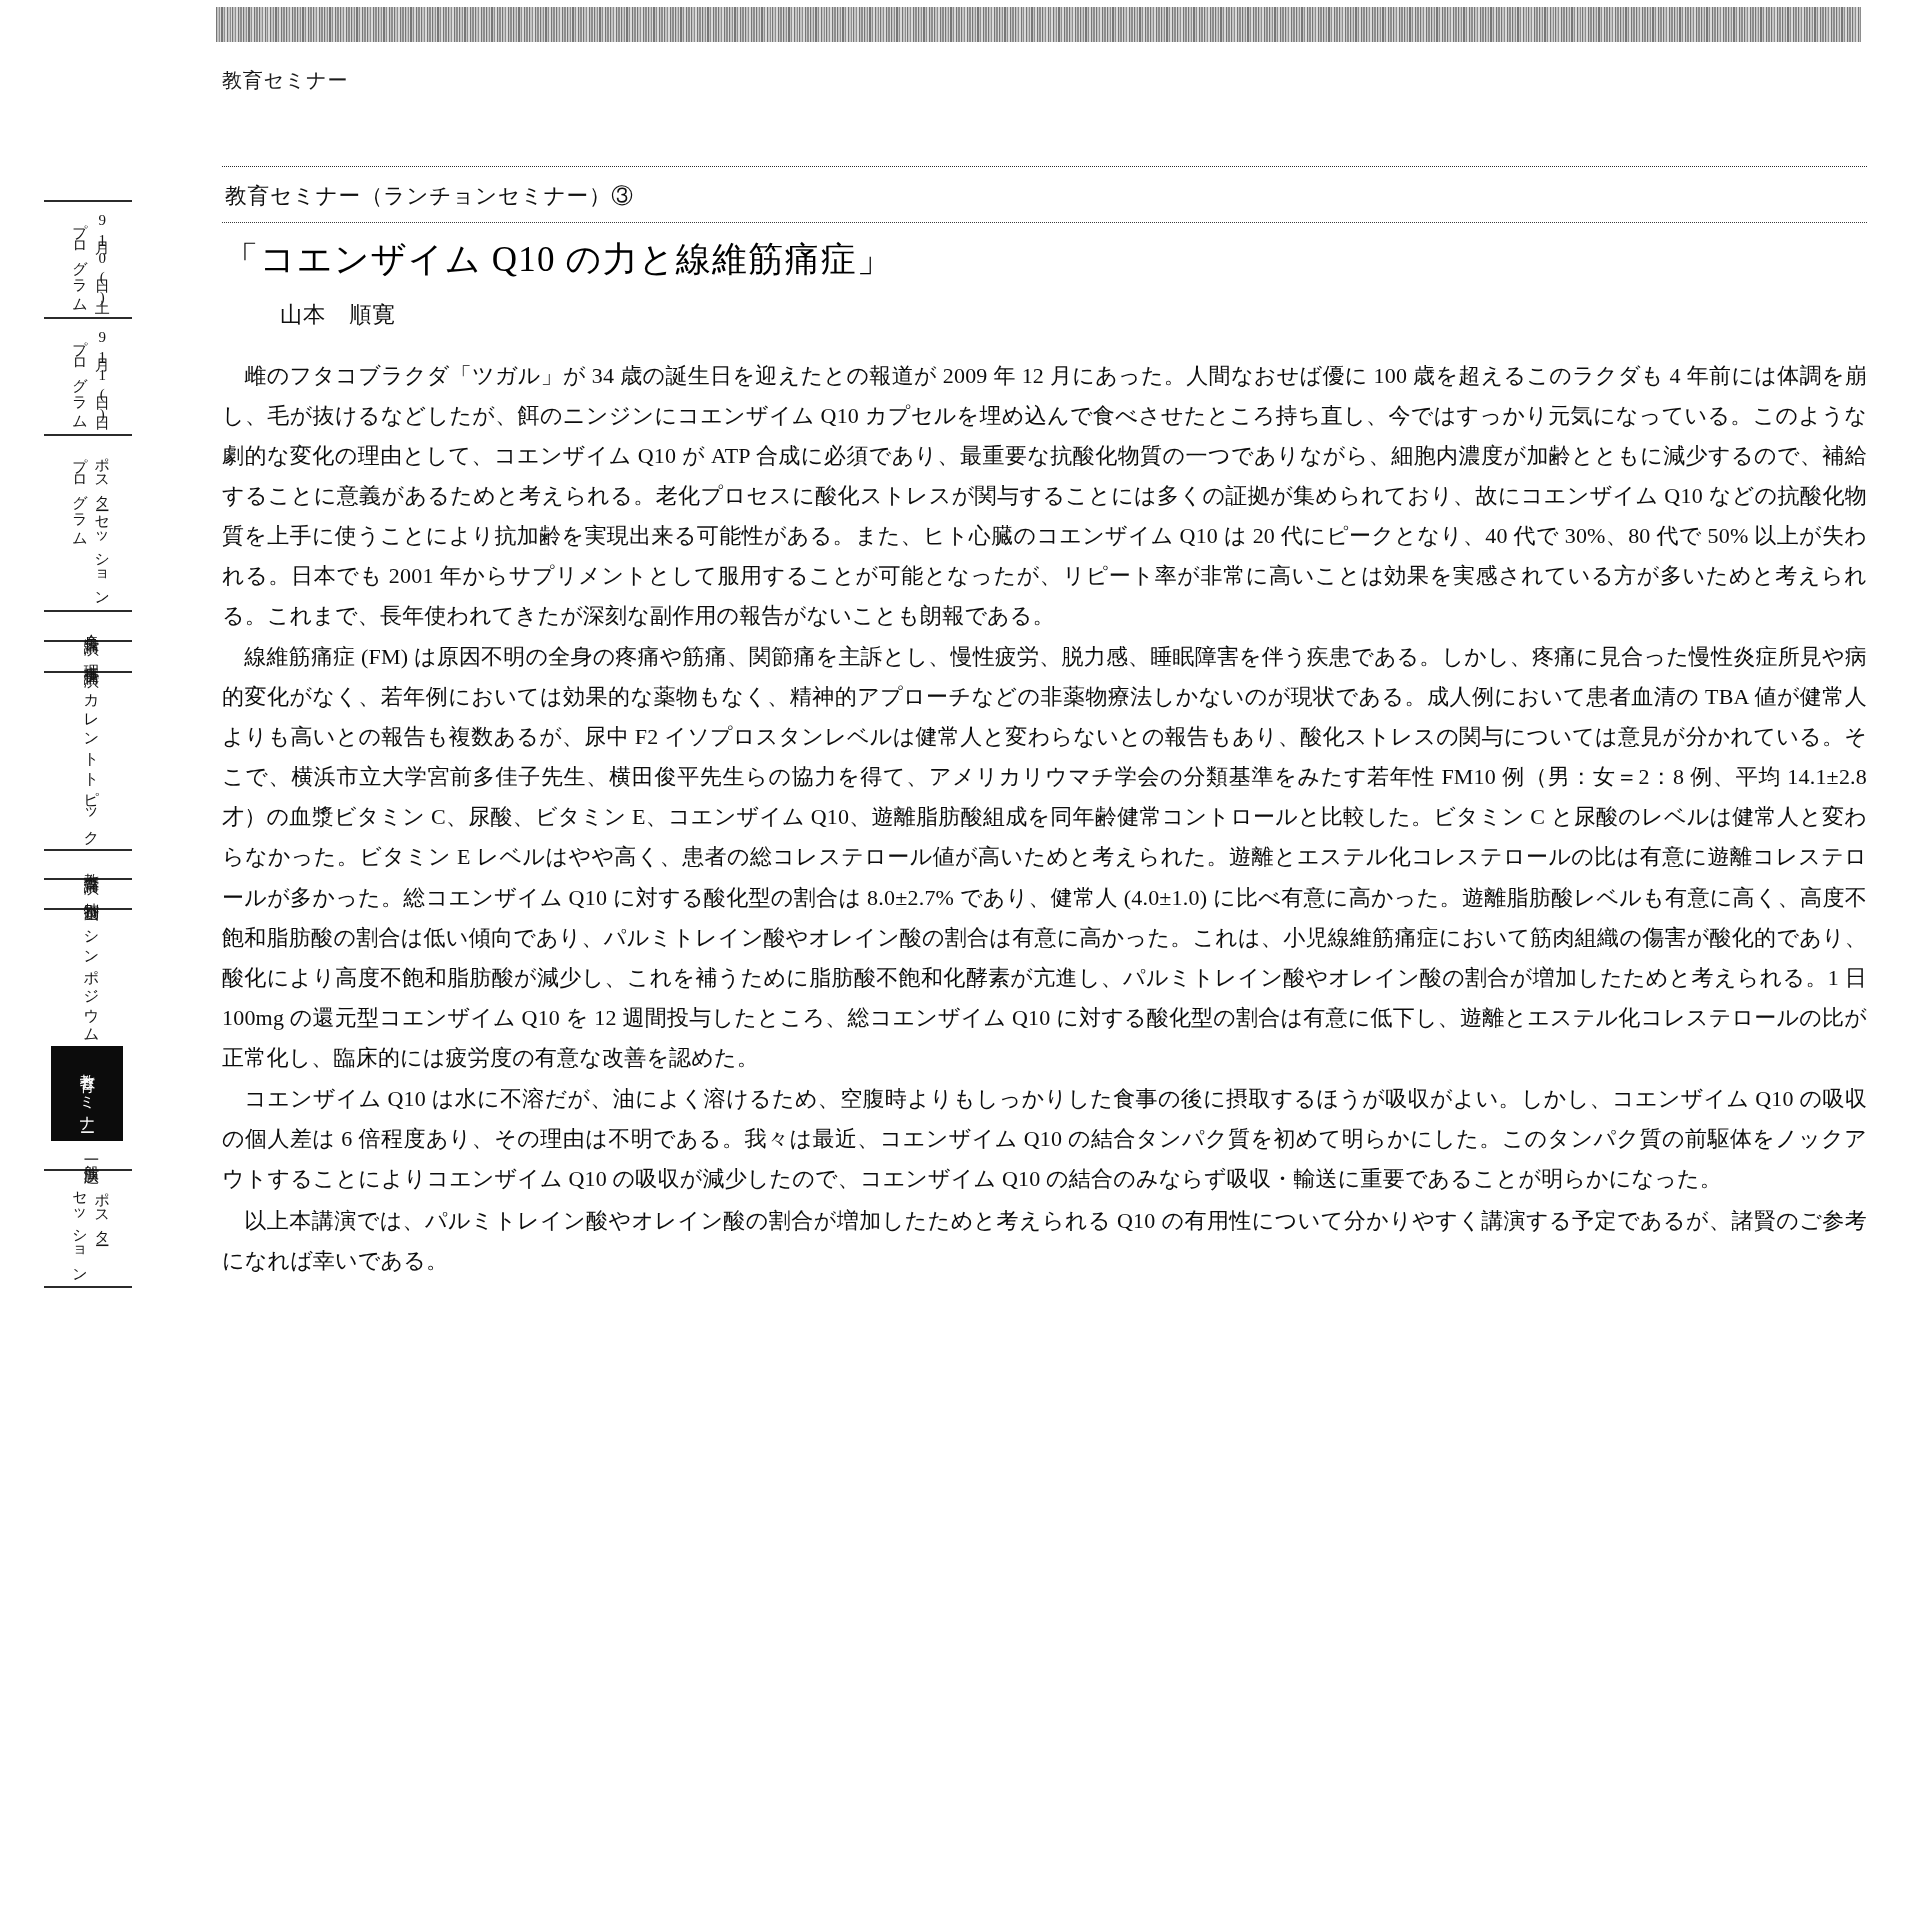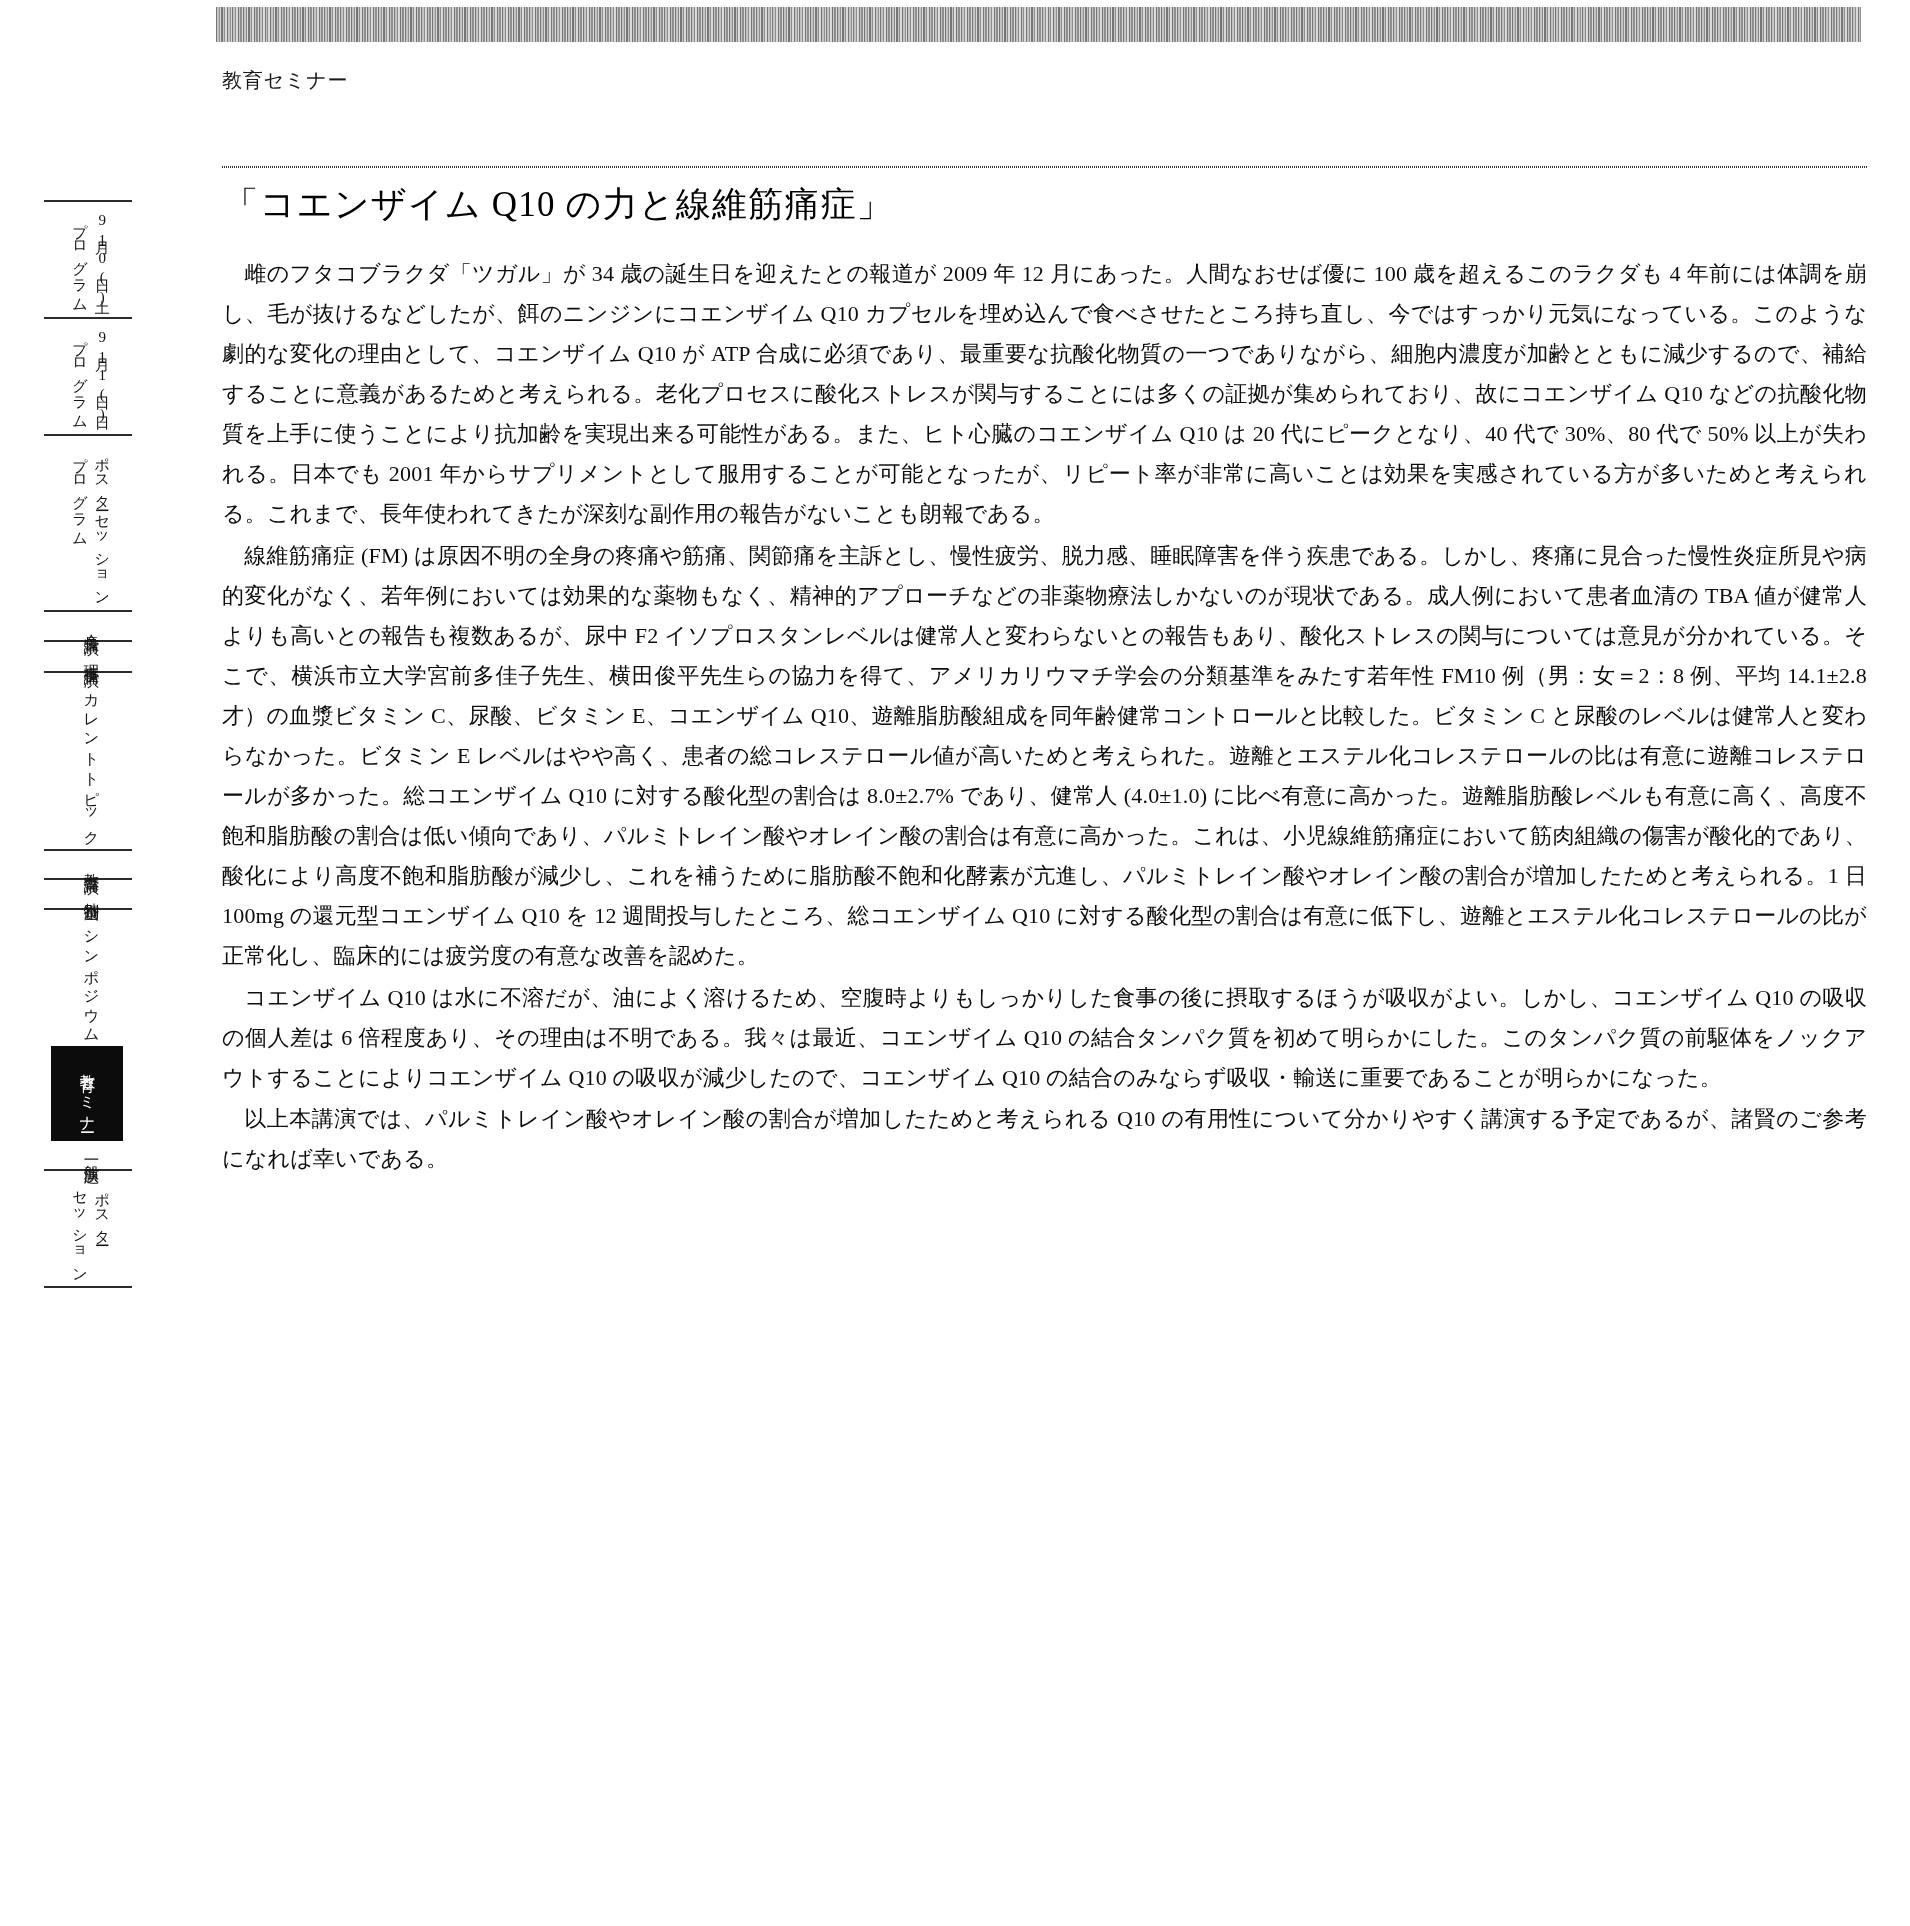--- a/index.html
+++ b/index.html
@@ -225,25 +225,27 @@
       </div>
     </div>
 
     <div class="rail-sep"></div>
   </div>
 
   <div class="content">
 
     <div class="dotted-rule"></div>
 
+    <div class="session-label">教育セミナー（ランチョンセミナー）③</div>
 
     <div class="dotted-rule thin"></div>
 
     <h1 class="title">「コエンザイム Q10 の力と線維筋痛症」</h1>
 
+    <div class="author">山本　順寛</div>
 
     <div class="body-text">
       <p>雌のフタコブラクダ「ツガル」が 34 歳の誕生日を迎えたとの報道が 2009 年 12 月にあった。人間なおせば優に 100 歳を超えるこのラクダも 4 年前には体調を崩し、毛が抜けるなどしたが、餌のニンジンにコエンザイム Q10 カプセルを埋め込んで食べさせたところ持ち直し、今ではすっかり元気になっている。このような劇的な変化の理由として、コエンザイム Q10 が ATP 合成に必須であり、最重要な抗酸化物質の一つでありながら、細胞内濃度が加齢とともに減少するので、補給することに意義があるためと考えられる。老化プロセスに酸化ストレスが関与することには多くの証拠が集められており、故にコエンザイム Q10 などの抗酸化物質を上手に使うことにより抗加齢を実現出来る可能性がある。また、ヒト心臓のコエンザイム Q10 は 20 代にピークとなり、40 代で 30%、80 代で 50% 以上が失われる。日本でも 2001 年からサプリメントとして服用することが可能となったが、リピート率が非常に高いことは効果を実感されている方が多いためと考えられる。これまで、長年使われてきたが深刻な副作用の報告がないことも朗報である。</p>
       <p>線維筋痛症 (FM) は原因不明の全身の疼痛や筋痛、関節痛を主訴とし、慢性疲労、脱力感、睡眠障害を伴う疾患である。しかし、疼痛に見合った慢性炎症所見や病的変化がなく、若年例においては効果的な薬物もなく、精神的アプローチなどの非薬物療法しかないのが現状である。成人例において患者血清の TBA 値が健常人よりも高いとの報告も複数あるが、尿中 F2 イソプロスタンレベルは健常人と変わらないとの報告もあり、酸化ストレスの関与については意見が分かれている。そこで、横浜市立大学宮前多佳子先生、横田俊平先生らの協力を得て、アメリカリウマチ学会の分類基準をみたす若年性 FM10 例（男：女＝2：8 例、平均 14.1±2.8 才）の血漿ビタミン C、尿酸、ビタミン E、コエンザイム Q10、遊離脂肪酸組成を同年齢健常コントロールと比較した。ビタミン C と尿酸のレベルは健常人と変わらなかった。ビタミン E レベルはやや高く、患者の総コレステロール値が高いためと考えられた。遊離とエステル化コレステロールの比は有意に遊離コレステロールが多かった。総コエンザイム Q10 に対する酸化型の割合は 8.0±2.7% であり、健常人 (4.0±1.0) に比べ有意に高かった。遊離脂肪酸レベルも有意に高く、高度不飽和脂肪酸の割合は低い傾向であり、パルミトレイン酸やオレイン酸の割合は有意に高かった。これは、小児線維筋痛症において筋肉組織の傷害が酸化的であり、酸化により高度不飽和脂肪酸が減少し、これを補うために脂肪酸不飽和化酵素が亢進し、パルミトレイン酸やオレイン酸の割合が増加したためと考えられる。1 日 100mg の還元型コエンザイム Q10 を 12 週間投与したところ、総コエンザイム Q10 に対する酸化型の割合は有意に低下し、遊離とエステル化コレステロールの比が正常化し、臨床的には疲労度の有意な改善を認めた。</p>
       <p>コエンザイム Q10 は水に不溶だが、油によく溶けるため、空腹時よりもしっかりした食事の後に摂取するほうが吸収がよい。しかし、コエンザイム Q10 の吸収の個人差は 6 倍程度あり、その理由は不明である。我々は最近、コエンザイム Q10 の結合タンパク質を初めて明らかにした。このタンパク質の前駆体をノックアウトすることによりコエンザイム Q10 の吸収が減少したので、コエンザイム Q10 の結合のみならず吸収・輸送に重要であることが明らかになった。</p>
       <p>以上本講演では、パルミトレイン酸やオレイン酸の割合が増加したためと考えられる Q10 の有用性について分かりやすく講演する予定であるが、諸賢のご参考になれば幸いである。</p>
     </div>
   </div>
 
 </div>

